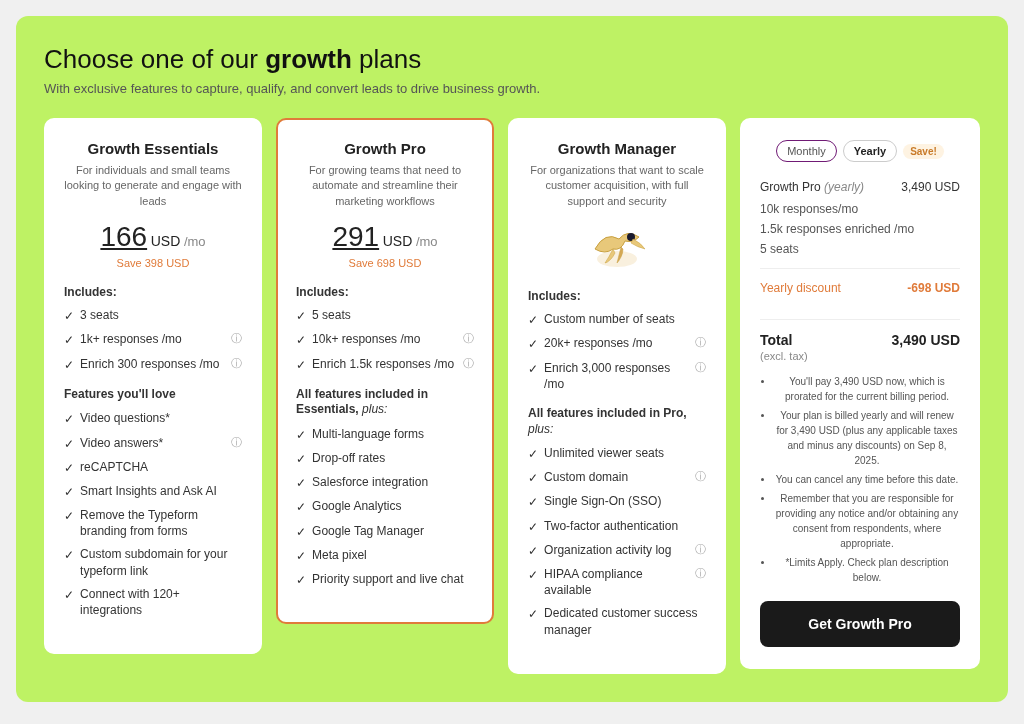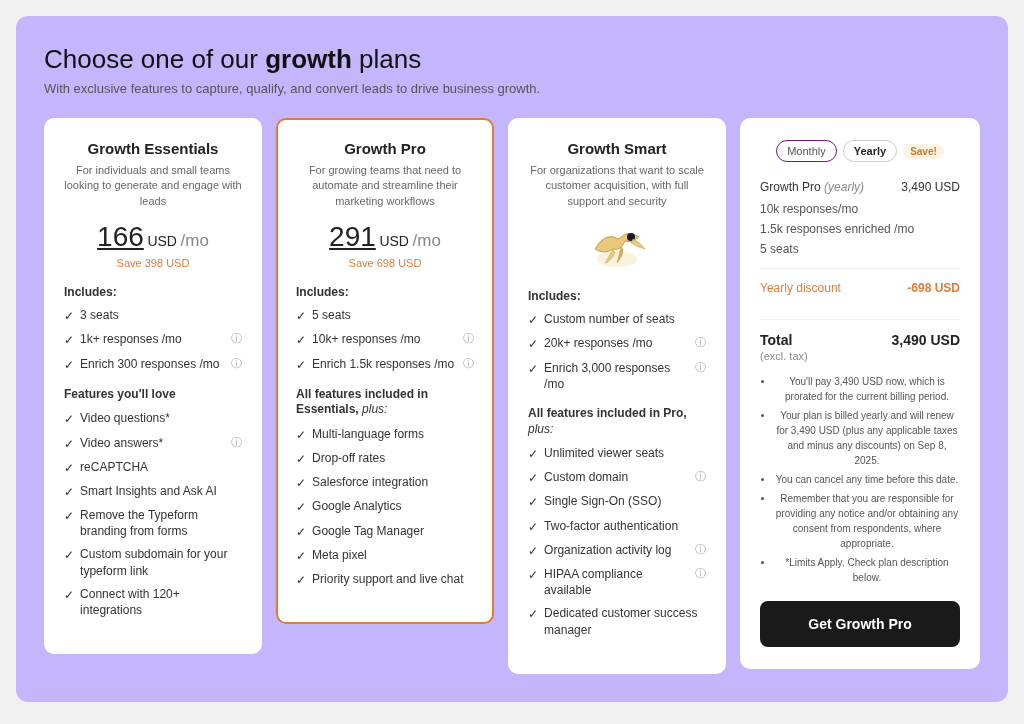--- a/index.html
+++ b/index.html
@@ -4,21 +4,21 @@
   <style>
     * { box-sizing: border-box; margin: 0; padding: 0; }
     body {
       font-family: -apple-system, BlinkMacSystemFont, 'Segoe UI', sans-serif;
       background: #f0f0f0;
       padding: 16px;
       font-size: 13px;
       color: #222;
     }
     .page-container {
-      background: #c4b5fd;
+      background: #bef264;
       border-radius: 12px;
       padding: 28px 28px 28px 28px;
       max-width: 992px;
       margin: 0 auto;
     }
     h1 {
       font-size: 26px;
       font-weight: 400;
       margin-bottom: 6px;
       color: #111;
@@ -70,21 +70,21 @@
     .plan-price .amount {
       font-size: 28px;
       font-weight: 300;
       text-decoration: underline;
     }
     .plan-price .currency {
       font-size: 14px;
       font-weight: 400;
     }
     .plan-price .per-mo {
-      font-size: 17px;
+      font-size: 13px;
       color: #888;
     }
     .plan-savings {
       text-align: center;
       font-size: 11px;
       color: #e07b3a;
       margin-bottom: 16px;
       font-weight: 500;
     }
     .plan-icon {
@@ -365,21 +365,21 @@
             <span>Meta pixel</span>
           </li>
         <li>
             <span class="check">✓</span>
             <span>Priority support and live chat</span>
           </li>
       </ul>
     </div>
 
     <div class="plan-card">
-      <div class="plan-title">Growth Smart</div>
+      <div class="plan-title">Growth Manager</div>
       <div class="plan-desc">For organizations that want to scale customer acquisition, with full support and security</div>
       <div class="plan-icon">
         
         <svg width="64" height="52" viewBox="0 0 64 52" fill="none" xmlns="http://www.w3.org/2000/svg">
           <ellipse cx="32" cy="38" rx="20" ry="8" fill="#f5e6c8" opacity="0.6"></ellipse>
           <path d="M10 28 Q20 10 34 18 Q42 8 54 16 Q48 22 40 20 Q36 30 28 28 Q20 34 10 28Z" fill="#e8c87a" stroke="#c8a040" stroke-width="1"></path>
           <circle cx="46" cy="16" r="4" fill="#1a1a2e"></circle>
           <path d="M48 18 Q56 22 60 28 Q52 26 46 22Z" fill="#e8c87a" stroke="#c8a040" stroke-width="0.5"></path>
           <path d="M28 28 Q24 36 20 42 Q22 42 26 38 Q28 36 30 32Z" fill="#e8c87a" stroke="#c8a040" stroke-width="0.5"></path>
           <path d="M36 26 Q34 34 32 42 Q34 40 36 36 Q38 32 38 28Z" fill="#d4a855" stroke="#c8a040" stroke-width="0.5"></path>

